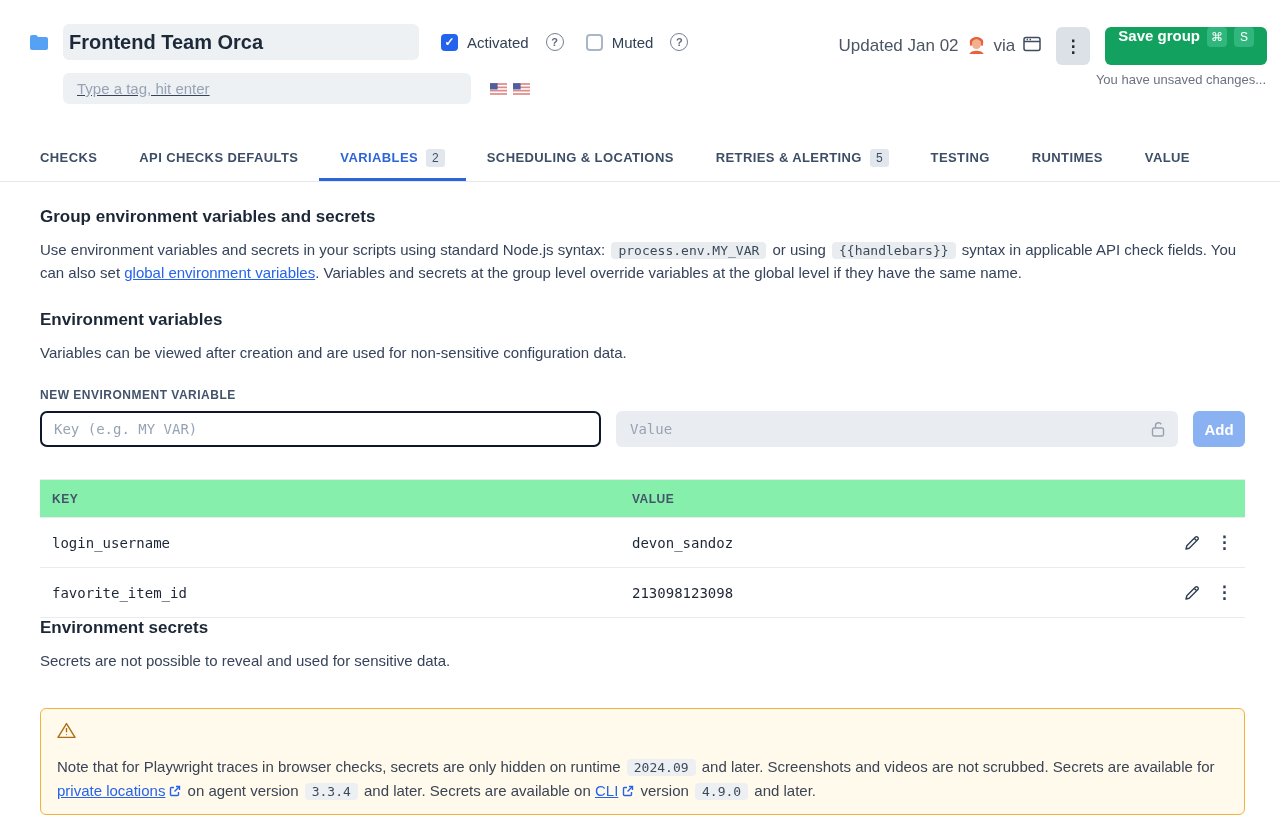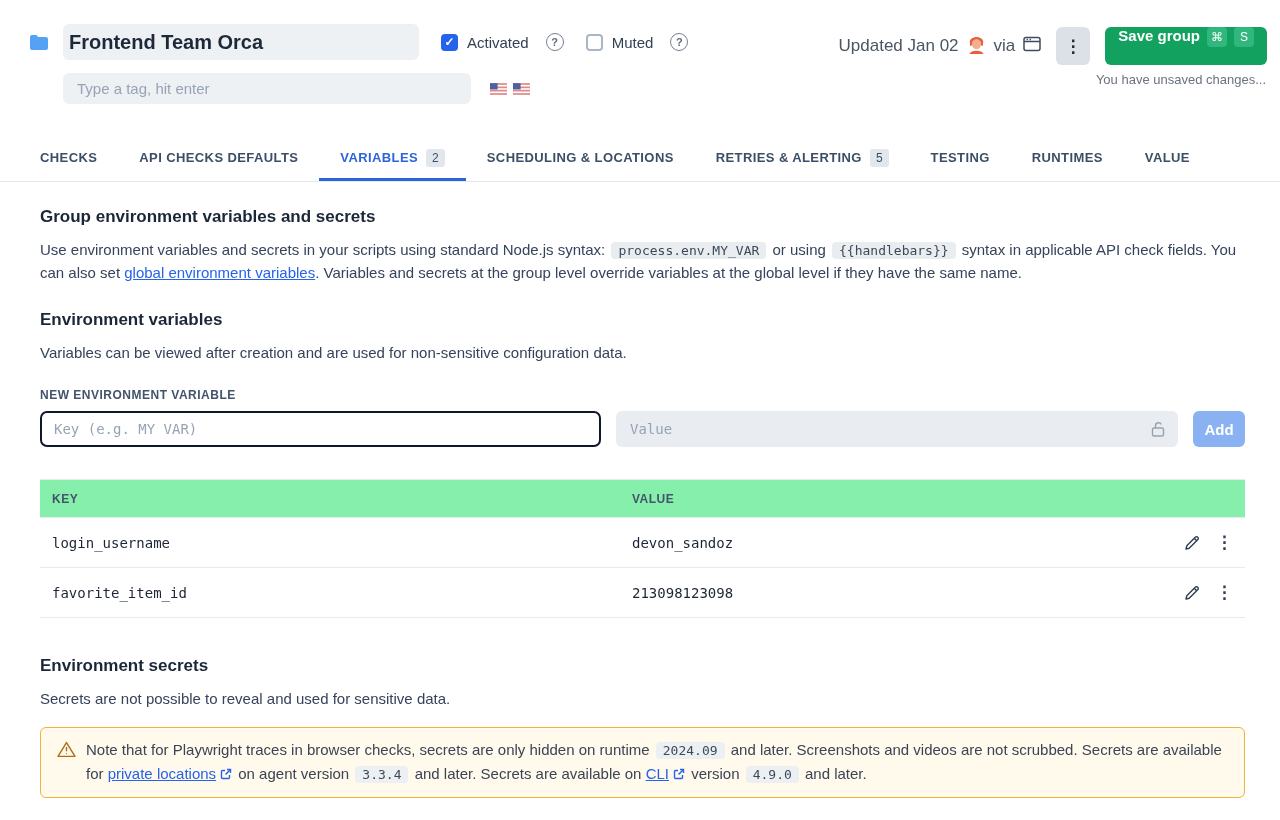--- a/index.html
+++ b/index.html
@@ -17,21 +17,21 @@
     width:356px; height:36px; background:#eef1f4; border:none; border-radius:6px;
     padding:0 6px; font-family:"Liberation Sans",sans-serif; font-size:20px; font-weight:700; color:#1d2939;
   }
   .cb-group { display:flex; align-items:center; gap:9px; margin-left:22px; }
   .cb { width:17px; height:17px; border-radius:4px; display:flex; align-items:center; justify-content:center; flex:none; }
   .cb.checked { background:#2463eb; color:#fff; font-size:12px; font-weight:700; }
   .cb.unchecked { background:#fff; border:2px solid #a9b6c6; }
   .cb-label { font-size:15px; color:#334155; }
   .help-icon { width:18px; height:18px; border-radius:50%; border:1.5px solid #74818f; color:#5c6b7e;
     font-size:11px; font-weight:700; display:flex; align-items:center; justify-content:center; margin-left:8px; flex:none; }
-  .tag-row { display:flex; align-items:center; margin-top:13px; gap:19px; }
+  .tag-row { display:flex; align-items:center; margin-top:13px; gap:19px;text-decoration:underline; }
   .tag-input { width:408px; height:31px; background:#eef1f4; border:none; border-radius:6px; padding:0 14px;
     font-family:"Liberation Sans",sans-serif; font-size:15px; color:#1d2939; }
   .flags { display:flex; gap:6px; }
   .header-right { margin-left:auto; display:flex; align-items:center; gap:15px; margin-top:3px; }
   .meta { display:flex; align-items:center; gap:8px; font-size:17px; color:#4b5563; }
   .kebab-btn { width:34px; height:38px; background:#dce1e7; border:none; border-radius:6px; cursor:pointer;
     display:flex; align-items:center; justify-content:center; }
   .kebab-glyph { font-size:17px; color:#1f2937; font-weight:700; line-height:1; }
   .save-btn { height:38px; background:#12a15e; border:none; border-radius:6px; color:#fff; cursor:pointer;
     font-family:"Liberation Sans",sans-serif; font-weight:700; font-size:15px;
@@ -44,21 +44,21 @@
   .tab { display:flex; align-items:center; gap:8px; padding:0 21px; font-size:13px; font-weight:700;
     letter-spacing:.4px; color:#3c4e66; cursor:pointer; white-space:nowrap; }
   .tab.active { color:#2e64d9; box-shadow:inset 0 -3px 0 0 #2e64d9; }
   .tab-badge { background:#e2e7ed; color:#3c4e66; border-radius:3px; padding:2px 6px; font-size:12px;
     font-weight:400; letter-spacing:0; }
   
   .content { padding:0 35px 0 40px; }
   h2 { font-size:17px; font-weight:700; color:#1b2737; margin:0; }
   .mt-section { margin-top:25px; }
   .mt-vars { margin-top:26px; }
-  .mt-secrets { margin-top:38px; }
+  .mt-secrets { }
   p.body-text { margin:12px 0 0; font-size:15px; line-height:22px; color:#36435a; }
   .chip { font-family:"DejaVu Sans Mono",monospace; font-size:13px; background:#e9edf0; border-radius:4px;
     padding:1px 7px; color:#3d4a5a; margin:0 2px; white-space:nowrap; }
   a.link { color:#2563eb; text-decoration:underline; cursor:pointer; }
   .field-label { margin-top:24px; font-size:12px; font-weight:700; letter-spacing:.5px; color:#42536b; }
   .input-row { display:flex; gap:15px; margin-top:9px; }
   .key-input { width:561px; height:36px; border:2px solid #0f172a; border-radius:7px; padding:0 12px;
     font-family:"DejaVu Sans Mono",monospace; font-size:14px; color:#1f2937; outline:none; background:#fff; }
   .value-wrap { position:relative; flex:1; }
   .value-input { width:100%; height:36px; background:#e9edf1; border:none; border-radius:6px;
@@ -71,22 +71,22 @@
   .var-table { margin-top:32px; border-top:1px solid #e7ebef; }
   .thead, .trow { display:grid; grid-template-columns:580px 1fr 92px; align-items:center; padding:0 12px; }
   .thead { background:#86efac; height:38px; border-bottom:1px solid #e7ebef; }
   .th { font-size:12px; font-weight:700; letter-spacing:.5px; color:#44546a; }
   .trow { height:50px; border-bottom:1px solid #e7ebef; background:#fff; }
   .mono-cell { font-family:"DejaVu Sans Mono",monospace; font-size:14px; color:#1d2635; }
   .row-actions { display:flex; align-items:center; gap:16px; justify-content:flex-end; }
   .icon-btn { background:none; border:none; padding:0; cursor:pointer; display:flex; align-items:center; }
   .kebab-sm { font-size:17px; color:#2f3e52; font-weight:700; line-height:1; }
   
-  .warning { margin-top:17px; display:flex; gap:10px; background:#fffaeb; border:1px solid #f2b23e;
-    border-radius:6px; padding:10px 16px 11px; font-size:15px; line-height:23px; color:#3b4455; }
+  .warning { margin-top:36px; display:flex; gap:10px; background:#fffaeb; border:1px solid #f2b23e;
+    border-radius:6px; padding:10px 16px 11px; font-size:15px; line-height:23px; color:#3b4455;flex-direction:column; }
   .warning .chip { background:#edf0f2; }
   .warn-icon-wrap { margin-top:3px; flex:none; }
   .ext-wrap { display:inline-block; vertical-align:-1px; margin:0 2px 0 4px; }
 </style>
 </head>
 <body>
 
 <div class="header">
   <span class="folder-wrap">
     <svg width="18" height="15" viewBox="0 0 18 15">

